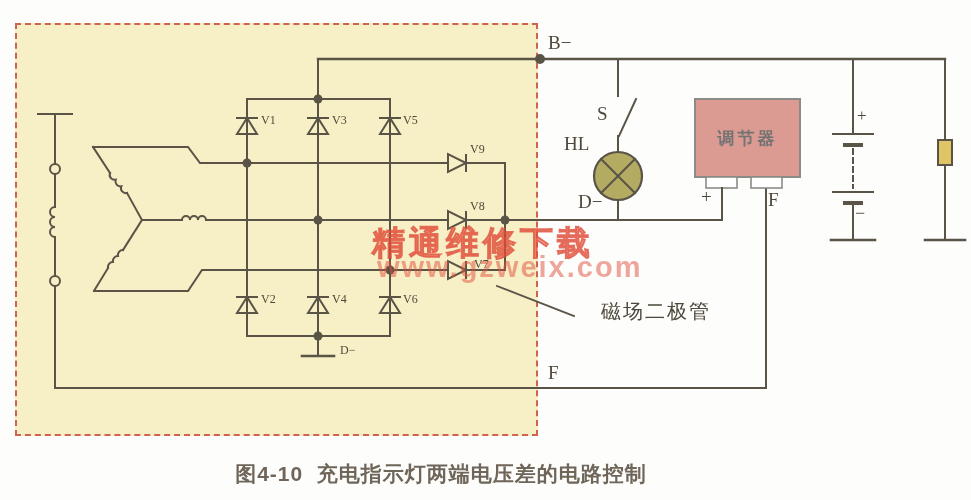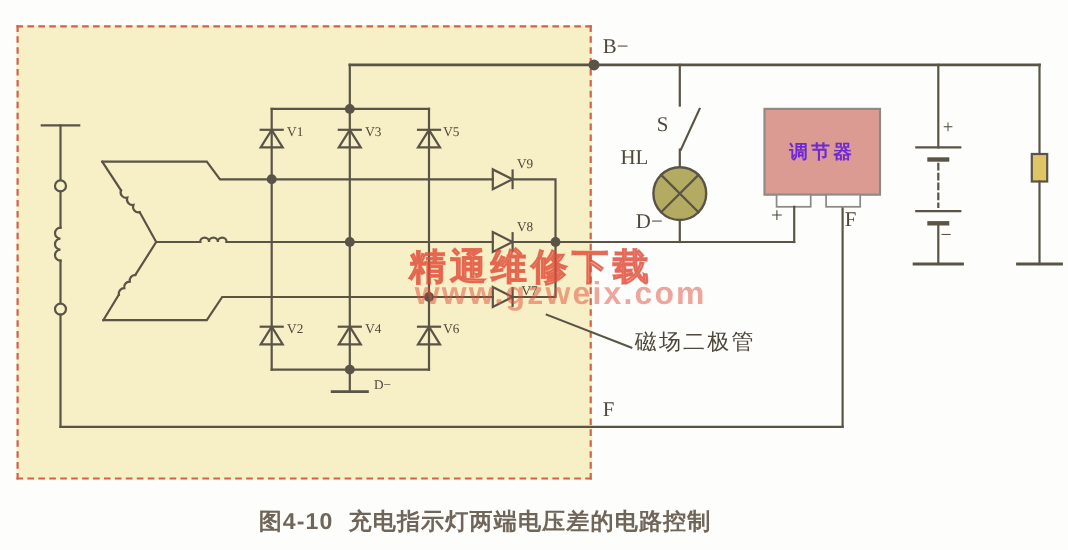--- a/index.html
+++ b/index.html
@@ -21,23 +21,23 @@
   .dot{fill:var(--wire);stroke:none;}
   .diode{fill:none;stroke:var(--wire);stroke-width:2;stroke-linejoin:miter;}
   .ring{fill:var(--box-fill);stroke:var(--wire);stroke-width:2;}
   .lampc{fill:var(--lamp);stroke:var(--wire);stroke-width:2.2;}
   .regbox{fill:var(--regulator);stroke:var(--regulator-border);stroke-width:2;}
   .tab{fill:#ffffff;stroke:var(--regulator-border);stroke-width:1.6;}
   .res{fill:var(--resistor);stroke:var(--wire);stroke-width:2;}
   .lbl{position:absolute;color:var(--label);
        font-family:"Liberation Serif","DejaVu Serif",serif;font-size:12px;line-height:1;}
   .lbl-cjk{position:absolute;color:var(--label);
-       font-family:"Liberation Sans","DejaVu Sans",sans-serif;font-size:20px;line-height:1;letter-spacing:2px;}
+       font-family:"Liberation Sans","DejaVu Sans",sans-serif;font-size:20px;line-height:1;letter-spacing:2px;margin-left:24px;}
   #reg-label{position:absolute;left:695px;top:99px;width:105px;height:78px;
-       display:flex;align-items:center;justify-content:center;color:#6d28d9;
+       display:flex;align-items:center;justify-content:center;color:#737373;
        font-size:17px;font-weight:bold;letter-spacing:3px;
        font-family:"Liberation Sans","DejaVu Sans",sans-serif;}
   #watermark1{position:absolute;left:372px;top:221px;font-size:33px;font-weight:bold;letter-spacing:4px;
        color:rgba(224,77,58,0.38);-webkit-text-stroke:1px rgba(224,77,58,0.75);
        font-family:Liberation Mono, monospace;white-space:pre;}
   #watermark2{position:absolute;left:377px;top:251px;font-size:29px;font-weight:bold;letter-spacing:2px;
        color:rgba(224,77,58,0.5);font-family:"Liberation Sans","DejaVu Sans",sans-serif;white-space:pre;}
   #caption{position:absolute;left:0;top:460px;width:882px;text-align:center;
        color:var(--caption);font-size:21px;font-weight:bold;white-space:pre;letter-spacing:1px;
        font-family:"Liberation Sans","DejaVu Sans",sans-serif;}

